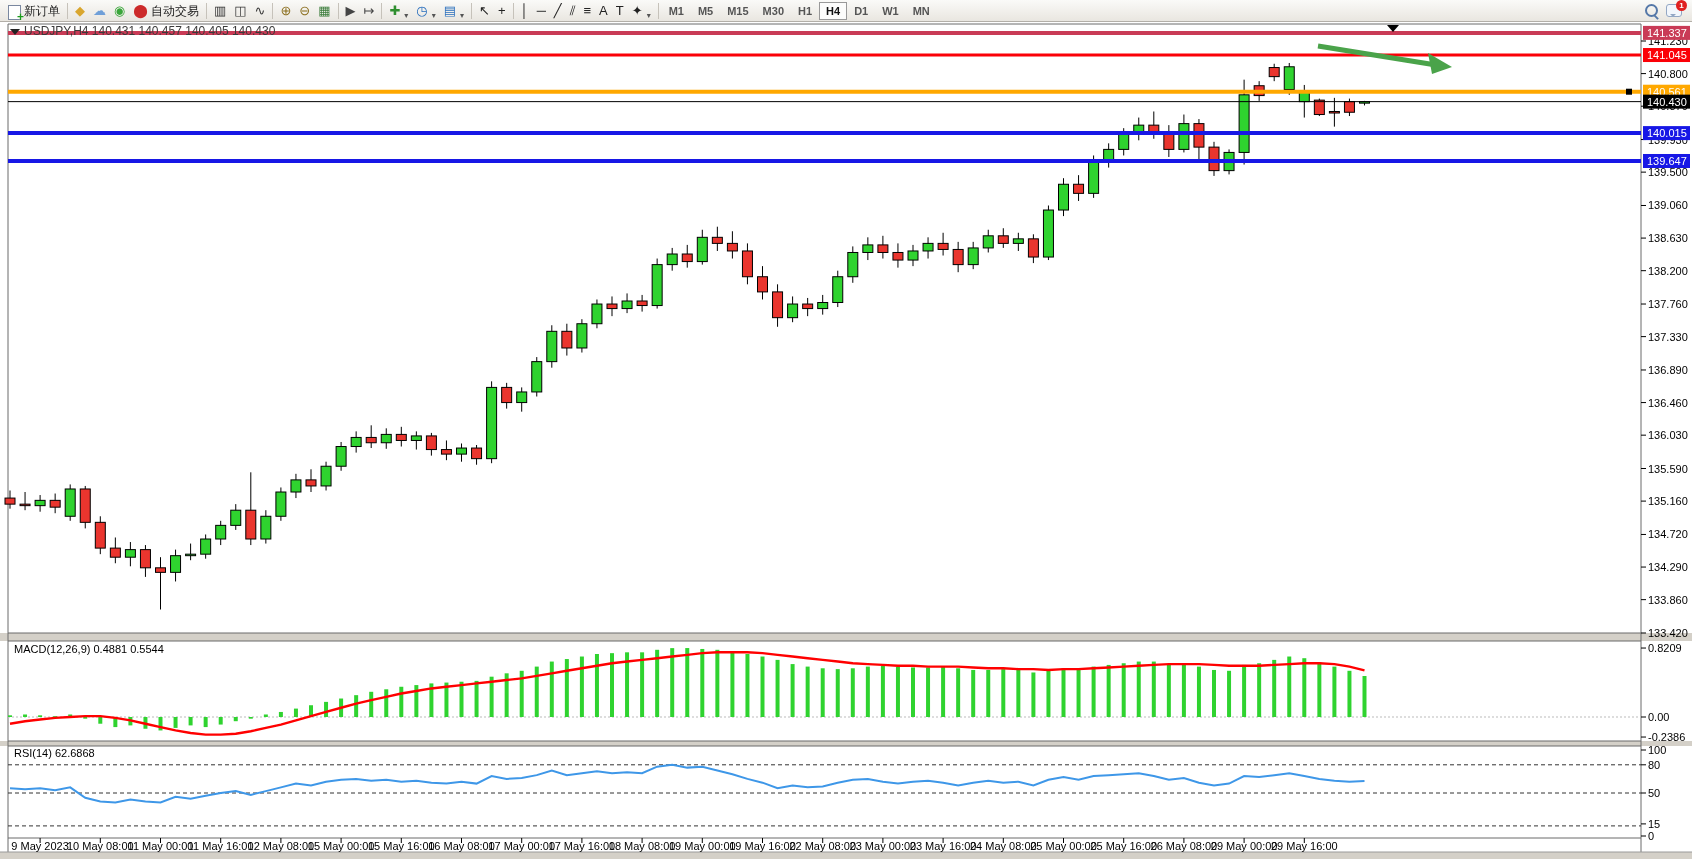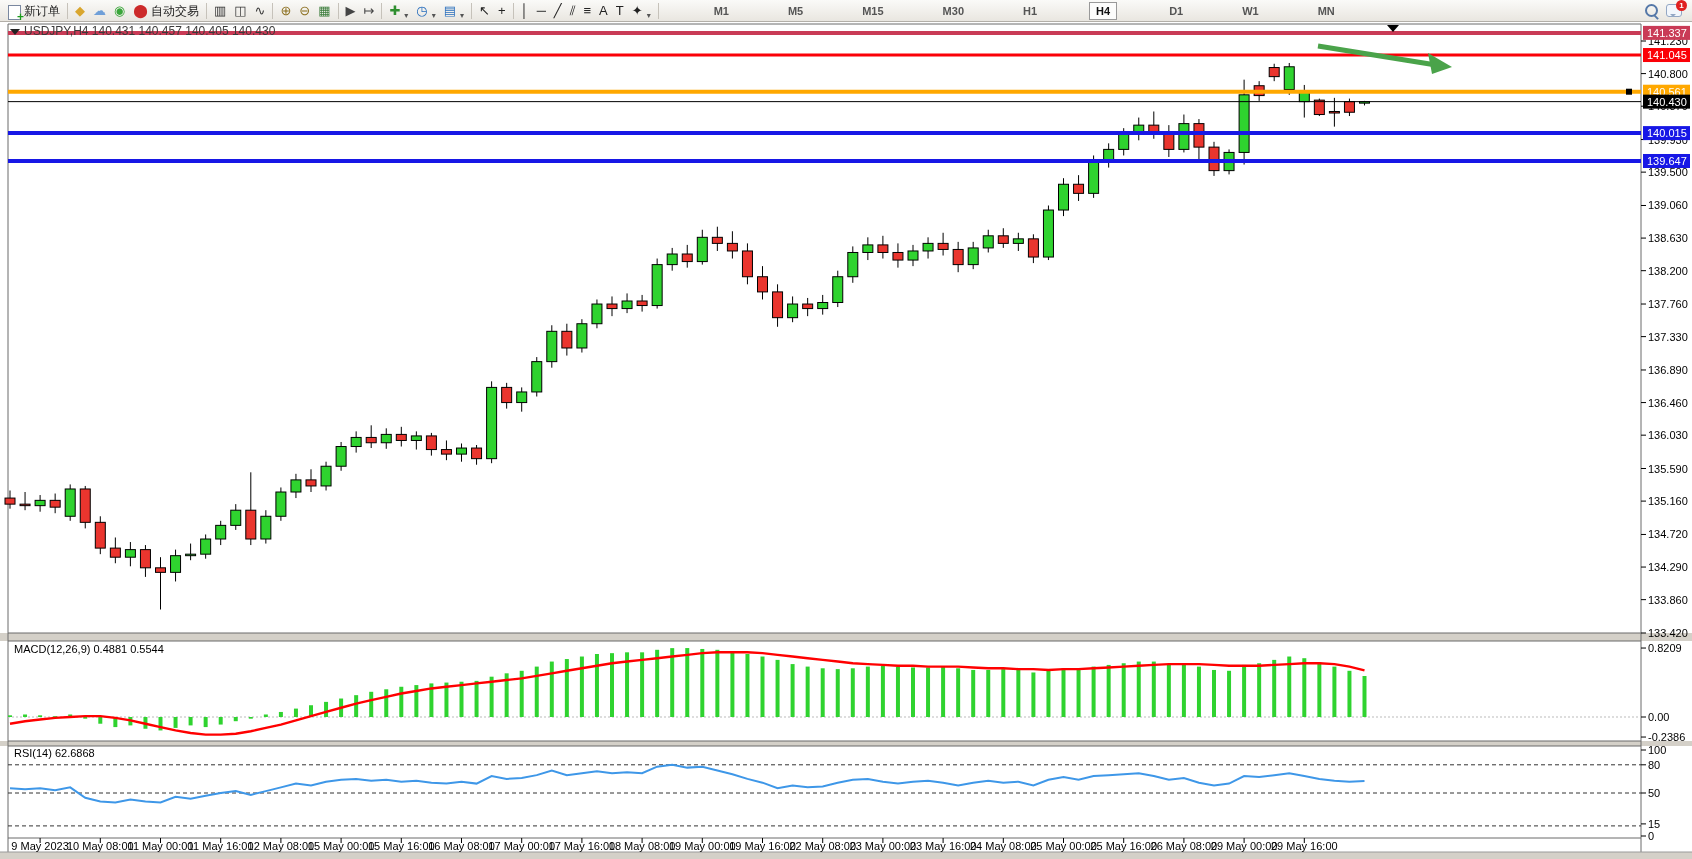--- a/index.html
+++ b/index.html
@@ -7,21 +7,21 @@
        font-family:"Liberation Sans",sans-serif;overflow:hidden;}
   .toolbar{position:absolute;top:0;left:0;width:1692px;height:22px;box-sizing:border-box;
        background:linear-gradient(#fafaf8,#e9e6e0);border-bottom:1px solid #b3afa8;
        display:flex;align-items:center;padding:0 4px;z-index:10;}
   .tbtn{height:19px;display:flex;align-items:flex-end;gap:3px;padding:0 3px;border:1px solid transparent;
        border-radius:2px;cursor:default;}
   .glyph{font-size:13px;line-height:19px;}
   .tlabel{font-size:12px;color:#222;white-space:nowrap;}
   .dd{font-size:8px;color:#555;margin-left:1px;}
   .sep{width:1px;height:16px;background:#c6c2ba;margin:0 3px;flex:0 0 1px;}
-  .pbtn{font-size:11px;font-weight:bold;color:#555;padding:2px 6px;border:1px solid transparent;margin-left:45px;}
+  .pbtn{font-size:11px;font-weight:bold;color:#555;padding:2px 6px;border:1px solid transparent;}
   .pbtn.active{background:#fcfcfb;border:1px solid #999;color:#111;text-align:right;}
   .tb-right{margin-left:auto;display:flex;align-items:center;gap:8px;padding-right:6px;}
   
   .ic-doc{width:11px;height:13px;background:#fff;border:1px solid #7a88a0;position:relative;}
   .ic-doc::after{content:"+";position:absolute;right:-4px;bottom:-5px;color:#1c9c1c;font-weight:bold;
        font-size:12px;text-shadow:0 0 1px #fff;}
   .ic-search{width:9px;height:9px;border:2px solid #5578a8;border-radius:50%;position:relative;}
   .ic-search::after{content:"";position:absolute;width:2px;height:6px;background:#5578a8;
        left:8px;top:8px;transform:rotate(-45deg);}
   .ic-chat{width:14px;height:11px;background:#f2f6fc;border:1px solid #93a7c4;border-radius:3px;position:relative;}

